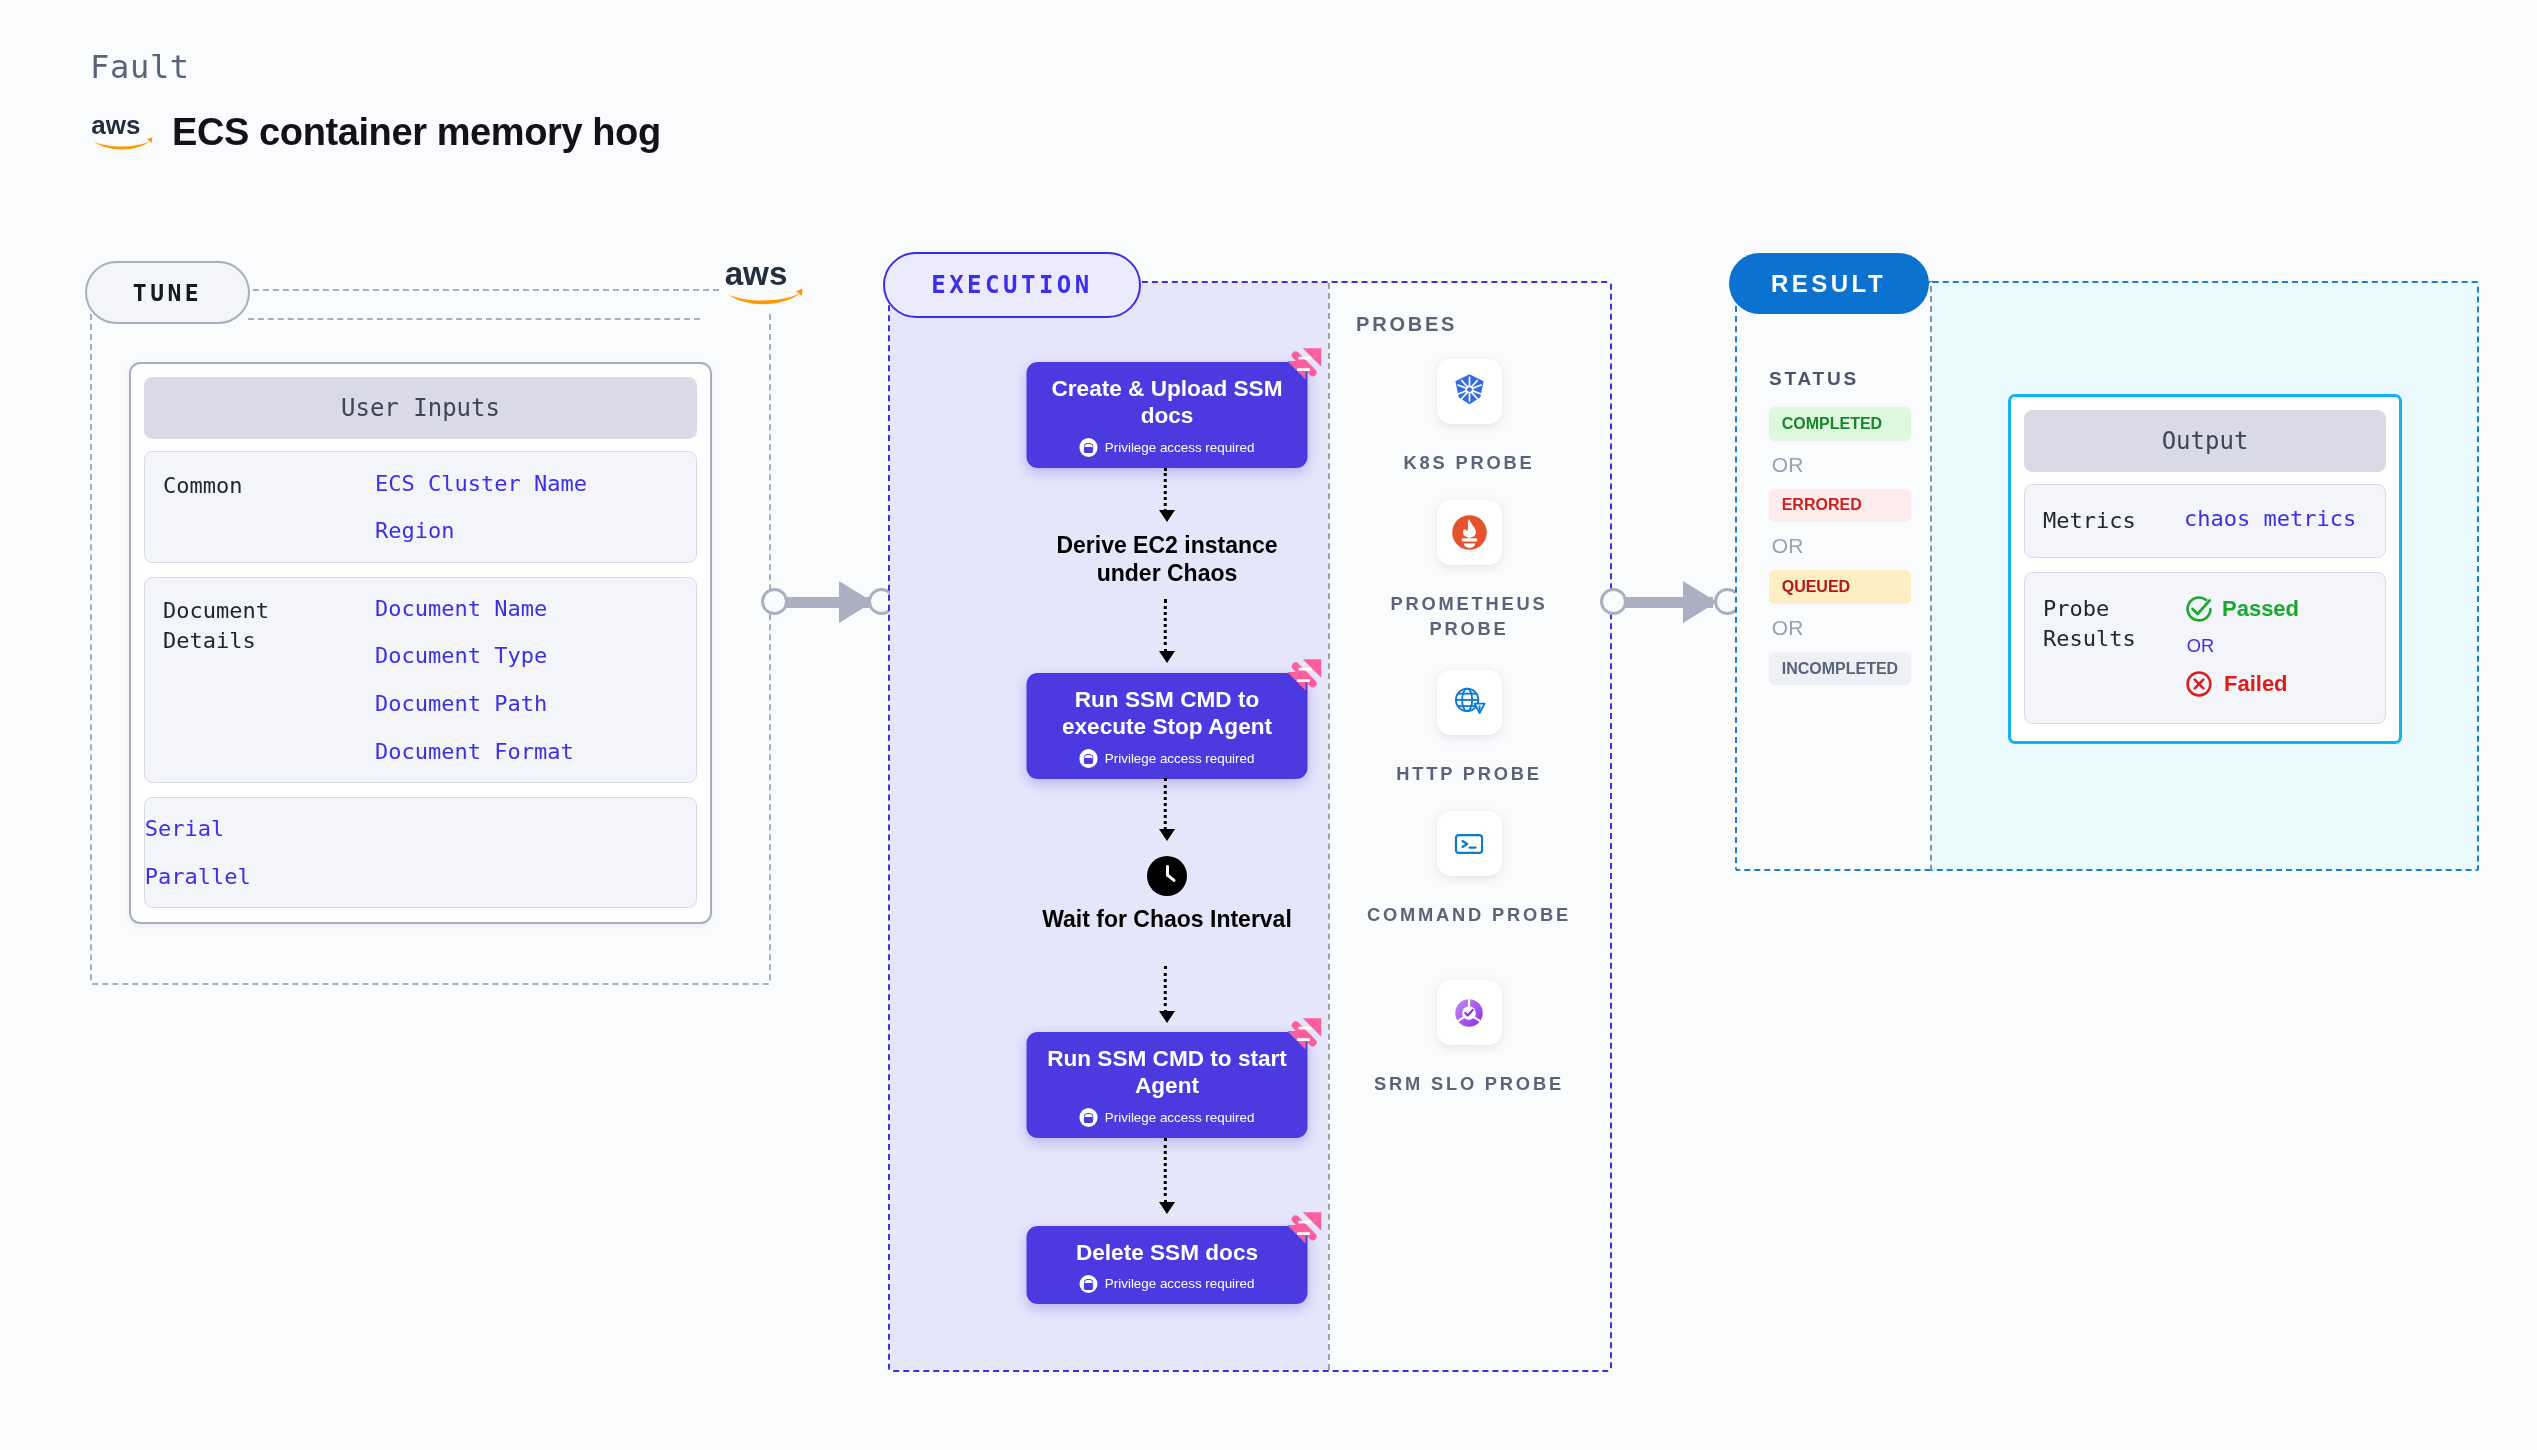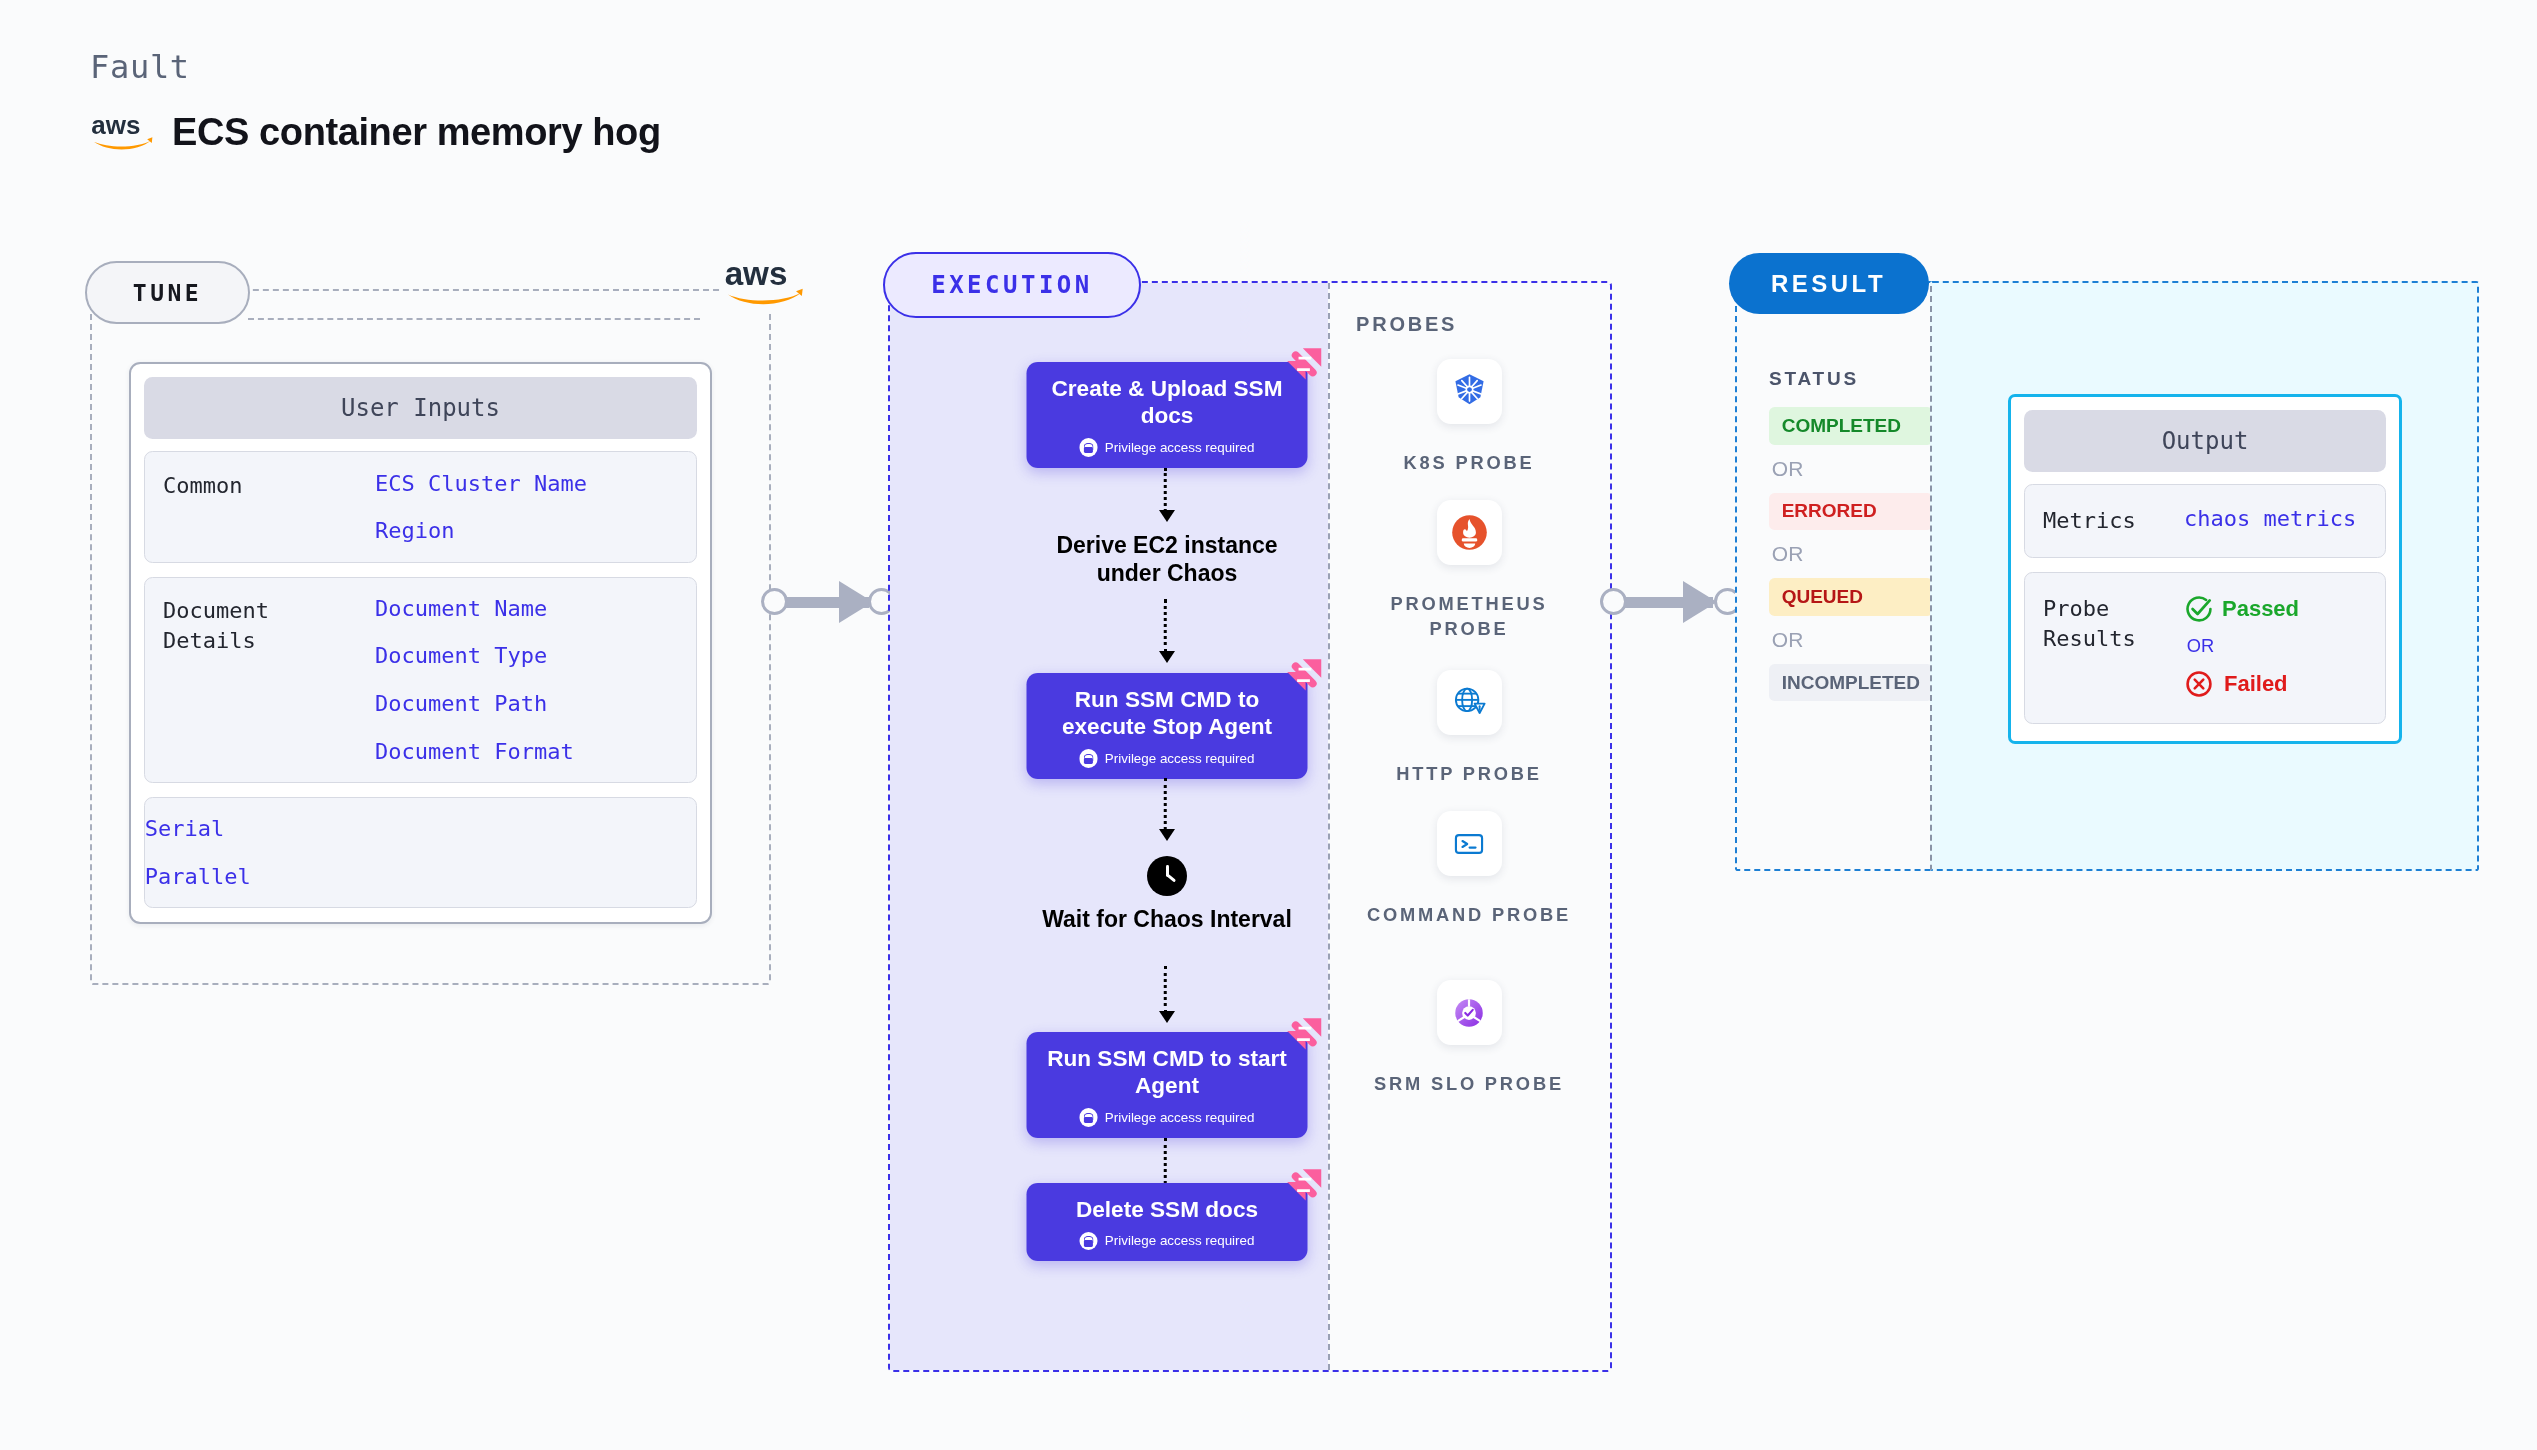--- a/index.html
+++ b/index.html
@@ -92,21 +92,21 @@
     box-shadow:0 2.1px 8.5px rgba(40,50,80,.10);margin:0 auto;display:flex;align-items:center;justify-content:center;}
   .probe-name{margin-top:27px;font-size:18.3px;color:#5a6478;letter-spacing:2.8px;font-weight:bold;line-height:1.35;}
 
   
   #status-panel{left:1735px;top:281px;width:199px;height:586px;
     border:2.8px dashed #1d7fd4;border-right:2.1px dashed #8a93a6;border-radius:2.8px;background:#fafbfc;}
   #result-badge{left:-8.5px;top:-30px;width:200px;height:61px;background:#0b72cf;color:#fff;font-size:24px;}
   #status-label{position:absolute;left:32px;top:85px;font-size:19px;color:#4b546a;
     letter-spacing:2.8px;font-weight:bold;}
   .status-list{position:absolute;left:32px;top:124px;display:flex;flex-direction:column;gap:0;}
-  .badge{display:inline-block;border-radius:5.6px;padding:7.8px 12.7px;font-size:19px;font-weight:bold;}
+  .badge{display:inline-block;border-radius:5.6px;padding:7.8px 12.7px;font-size:16px;font-weight:bold;}
   .or{font-size:21px;color:#9aa1b4;margin:12px 0 12px 2.8px;}
 
   #output-panel{left:1930px;top:281px;width:545px;height:586px;
     border:2.8px dashed #1d7fd4;border-left:2.1px dashed #8a93a6;border-radius:2.8px;background:#eafaff;}
   #output-card{position:absolute;left:76px;top:111px;width:388px;
     border:3.5px solid #15b3ec;border-radius:7px;background:#fff;padding-bottom:2.8px;}
 
   
   .conn{position:absolute;height:42px;}
   .conn .bar{position:absolute;left:8.5px;top:15.5px;height:11.3px;background:#aab0c2;}
@@ -247,21 +247,21 @@
       </svg>
       <div class="node-title">Run SSM CMD to start Agent</div>
       <div class="node-sub">
         <span class="lock"></span>
         <span>Privilege access required</span>
       </div>
     </div>
     <div class="dotline" style="top:855px;height:65px;"></div>
     <div class="dothead" style="top:919px;"></div>
 
-    <div class="node" style="top:900px;text-align:center;">
+    <div class="node" style="top:943px;text-align:center;">
       <svg class="ribbon" viewBox="0 0 62 62">
         <path d="M30 6 L56 6 L56 32 Z" fill="#fb5f9e"></path>
         <path d="M8 24 L34 50 L34 24 Z" fill="#fb5f9e"></path>
         <path d="M20 16 L44 40" stroke="#fb5f9e" stroke-width="11" stroke-linecap="round"></path>
         <path d="M24 20 L42 20" stroke="#fff" stroke-width="4"></path>
         <path d="M22 36 L40 36" stroke="#fff" stroke-width="4"></path>
       </svg>
       <div class="node-title">Delete SSM docs</div>
       <div class="node-sub">
         <span class="lock"></span>

